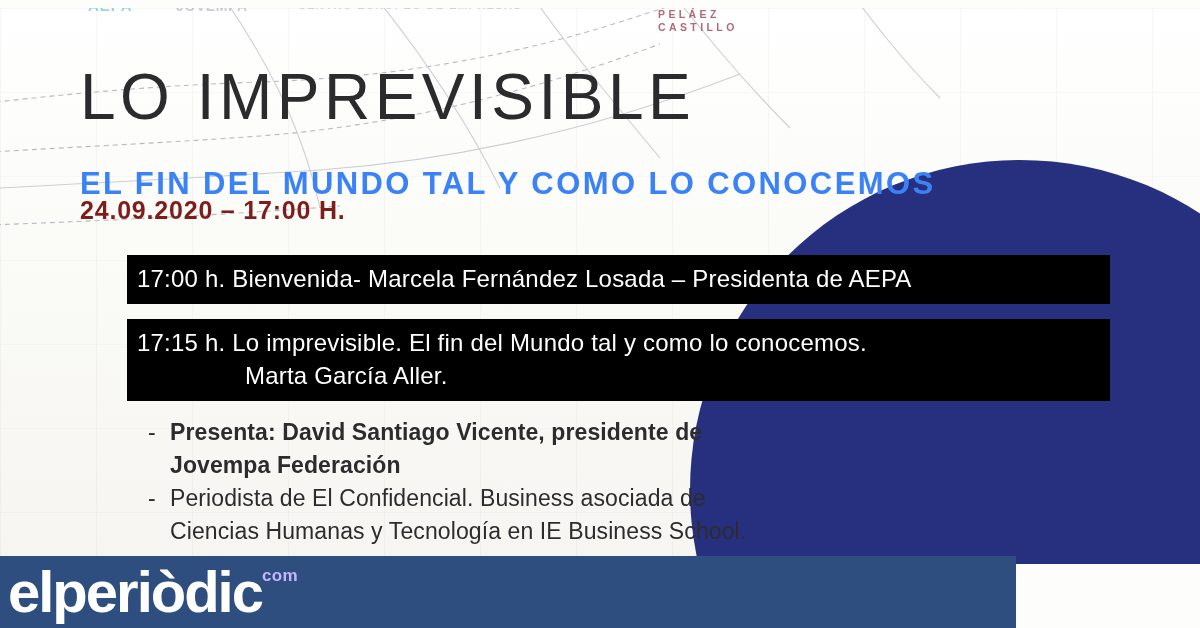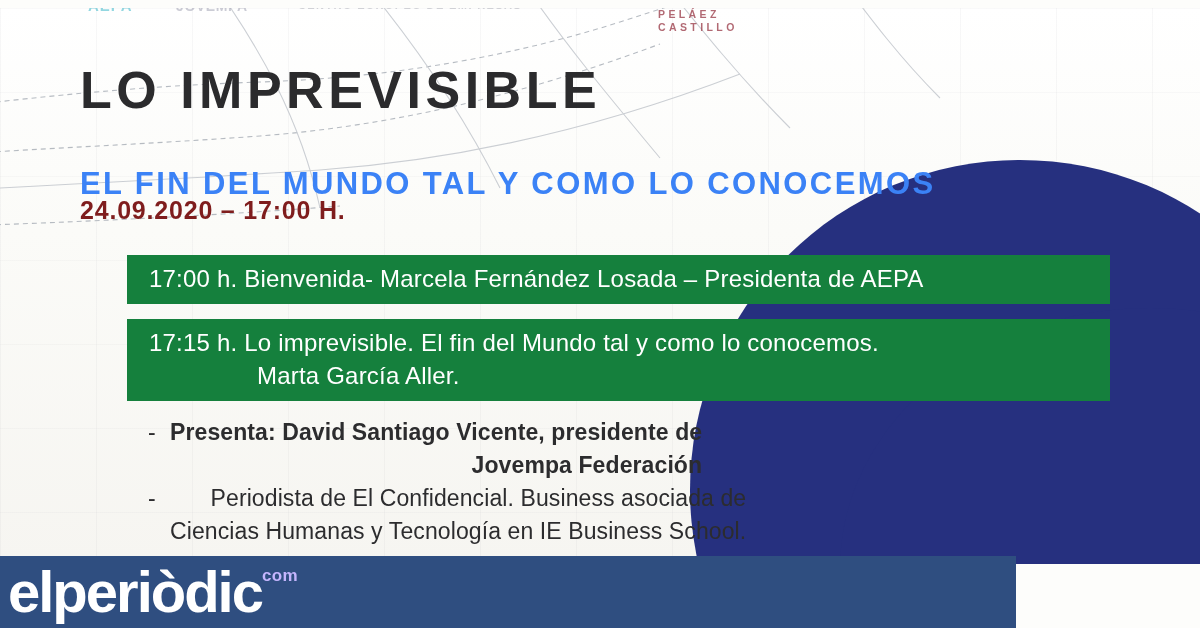--- a/index.html
+++ b/index.html
@@ -123,22 +123,22 @@
     color: #9c3f4c;
     opacity: .78;
     white-space: nowrap;
   }
 
   
   .title {
     position: absolute;
     left: 80px;
     top: 52px;
-    font-size: 52px;
-    font-weight: 700;
+    font-size: 64px;
+    font-weight: 400;
     letter-spacing: 4.5px;
     color: #2b2b2d;
     white-space: nowrap;
   }
   .subtitle {
     position: absolute;
     left: 80px;
     top: 131px;
     font-size: 31px;
     font-weight: 700;
@@ -156,24 +156,24 @@
     letter-spacing: .8px;
     color: #7f1d1d;
     white-space: nowrap;
   }
 
   
   .bar {
     position: absolute;
     left: 127px;
     width: 983px;
-    background: #15803d;
+    background: #000000;
     color: #ffffff;
     box-sizing: border-box;
-    padding: 7px 0 9px 22px;
+    padding: 7px 0 9px 10px;
   }
   .bar-1 { top: 247px; }
   .bar-2 { top: 311px; }
   .bar-line {
     font-size: 24px;
     line-height: 33px;
     letter-spacing: .2px;
     white-space: nowrap;
   }
   .bar-line.indent { padding-left: 108px; }
@@ -193,21 +193,20 @@
   .bullet .dash {
     width: 22px;
     flex: 0 0 22px;
     font-size: 23px;
     line-height: 33px;
   }
   .bullet .btext {
     font-size: 23px;
     line-height: 33px;
     letter-spacing: .1px;
-    text-align: right;
   }
   .bullet.strong .btext { font-weight: 700; }
 
   
   .watermark {
     position: absolute;
     left: 0;
     top: 556px;
     width: 1016px;
     height: 72px;

